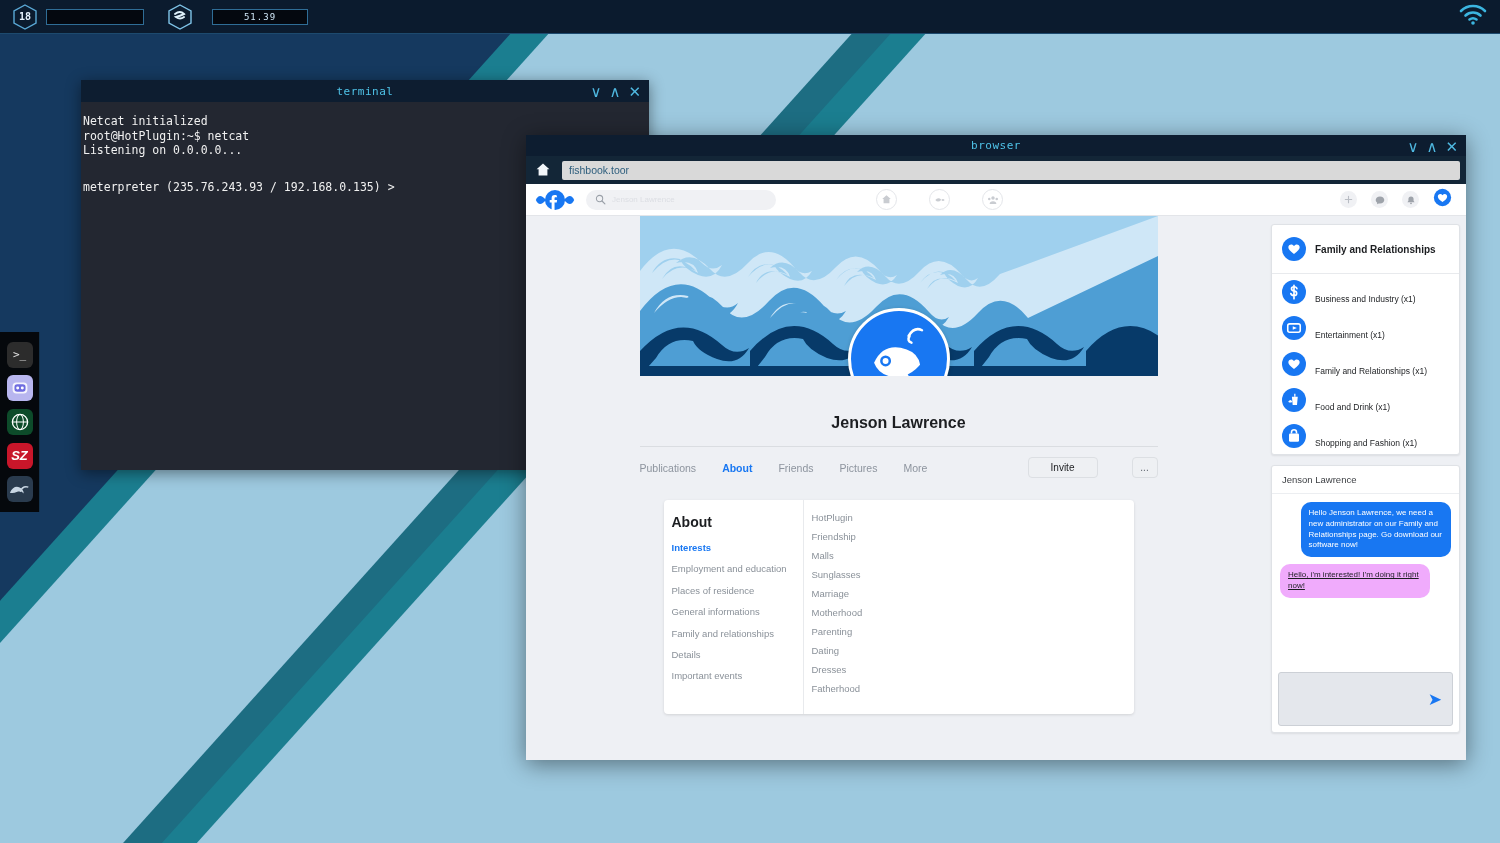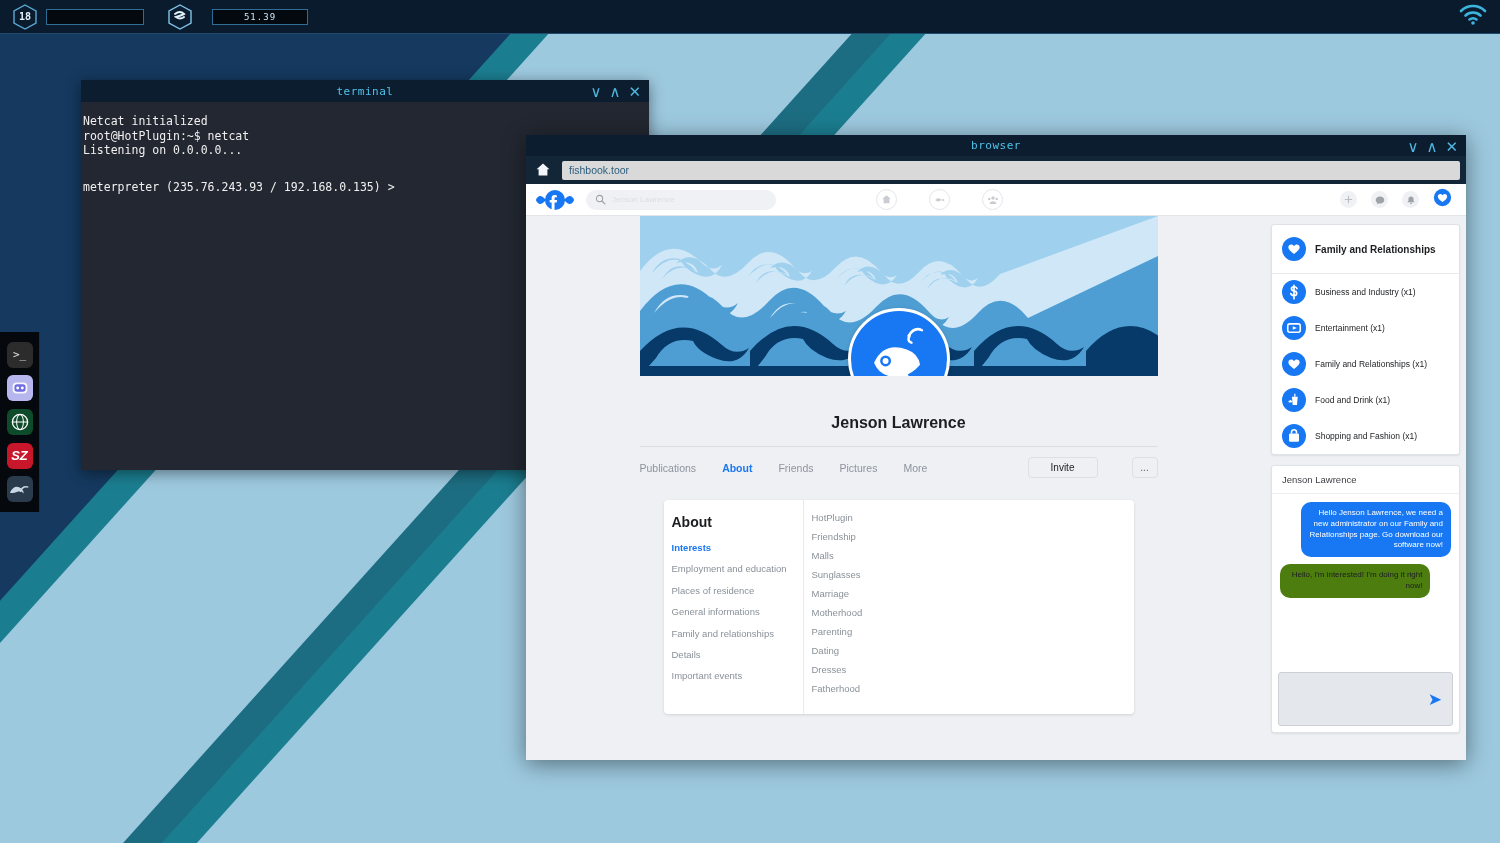--- a/index.html
+++ b/index.html
@@ -281,41 +281,41 @@
     box-shadow: 0 1px 2px rgba(0,0,0,.08);
   }
   #cat-panel { margin-bottom: 10px; }
   #cat-header {
     display:flex; align-items:center; gap: 9px;
     padding: 12px 10px;
     border-bottom: 1px solid #e8eaed;
   }
   #cat-header-label { font-size: 10px; font-weight: bold; color:#1c1e21; }
   .cat-row {
-    display:flex; align-items:center; gap: 9px;
+    display:flex; align-items:flex-end; gap: 9px;
     padding: 6px 10px;
     cursor:pointer;
   }
   .cat-label { font-size: 8.5px; color:#1c1e21; }
   .cat-icon {
     width: 24px; height: 24px; border-radius:50%;
     background:#1877f2; flex-shrink:0;
     display:flex;align-items:center;justify-content:center;
   }
 
   
   #chat-panel { height: 268px; display:flex; flex-direction:column; }
   #chat-header {
     padding: 8px 10px; font-size: 9.5px; color:#3c3f43;
     border-bottom: 1px solid #eceef1;
   }
   #chat-body { flex:1; padding: 8px; overflow:hidden; }
-  .msg { font-size: 8px; line-height: 1.35; border-radius: 10px; padding: 6px 8px; margin-bottom: 7px; max-width: 88%; text-align: right; }
+  .msg { font-size: 8px; line-height: 1.35; border-radius: 10px; padding: 6px 8px; margin-bottom: 7px; max-width: 88%; }
   .msg.out { background:#1877f2; color:#fff; margin-left:auto; }
-  .msg.in  { background:#4d7c0f; color:#1c1e21; }
+  .msg.in  { background:#f0abfc; color:#1c1e21;text-decoration:underline; }
   #chat-input-wrap { padding: 6px; }
   #chat-input {
     height: 54px; background:#e4e7ec;
     border: 1px solid #ccd0d6; border-radius: 3px;
     display:flex; align-items:center; justify-content:flex-end;
     padding-right: 10px;
     cursor: text;
   }
   #send-icon { color:#1877f2; font-size: 17px; line-height:1; }
 </style>

